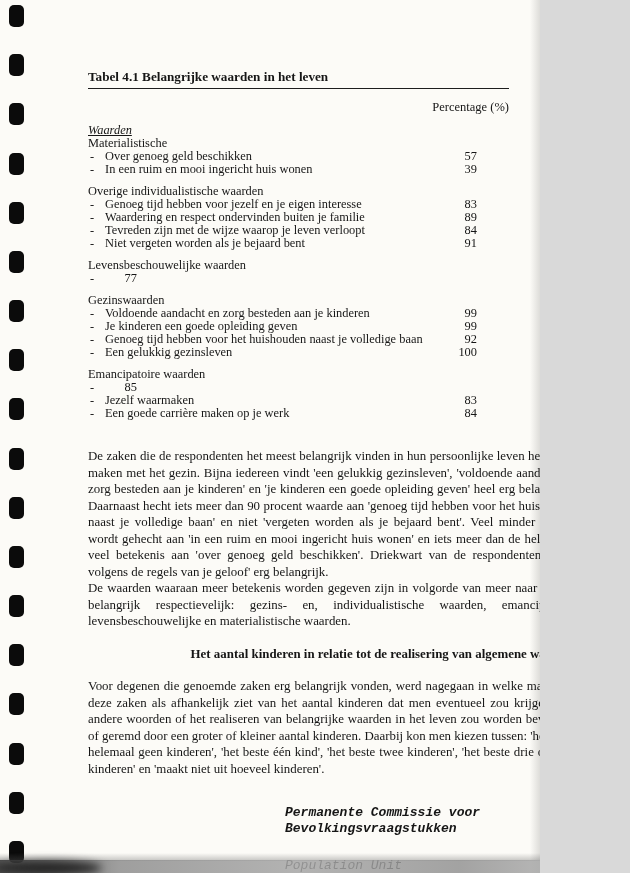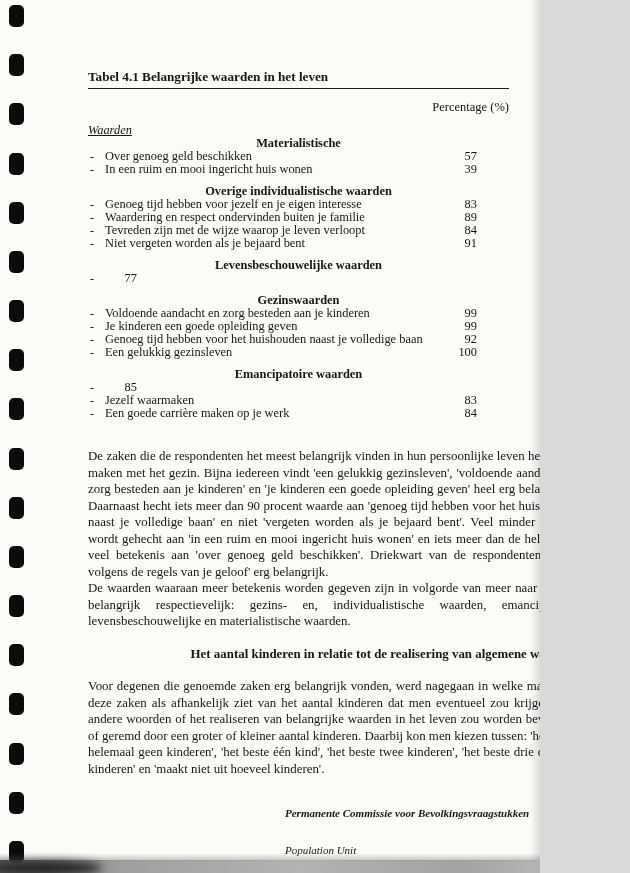--- a/index.html
+++ b/index.html
@@ -19,33 +19,33 @@
   .content { position:absolute; left:88px; top:70px; width:490px; }
 
   .table-title { font-size:13.2px; font-weight:bold; line-height:14px; }
   .title-rule { width:421px; height:1px; background:#1d1d1d; margin-top:4px; }
   .col-header { width:421px; text-align:right; font-size:12.5px; margin-top:12px; line-height:13px; }
   .row-header { font-style:italic; text-decoration:underline; font-size:12.4px; margin-top:10px; line-height:13px; }
 
   .values-table { width:421px; font-size:12.4px; }
   .group { margin-top:9px; }
   .group:first-child { margin-top:0; }
-  .group-name { font-weight:bold; line-height:13px;text-align:center; }
+  .group-name { font-weight:normal; line-height:13px; }
   .trow { display:flex; line-height:13px; }
   .dash { width:17px; padding-left:2px; }
   .lab { flex:1; }
   .val { width:64px; text-align:right; padding-right:32px; }
 
   .body-block { margin-top:28px; }
   .par { font-size:12.9px; line-height:16.5px; text-align:justify; }
   .section-heading { font-size:12.9px; font-weight:bold; line-height:16.5px; margin-top:16px; }
   .par + .section-heading { margin-top:16px;text-align:right; }
   .par-after { margin-top:16px; }
 
-  .footer { margin-top:28px; margin-left:197px; font-size:11px; line-height:16px; }
+  .footer { margin-top:28px; margin-left:197px; font-size:13px; line-height:16px;font-family:Liberation Mono, monospace; }
   .footer-line1 { font-weight:bold; font-style:italic; }
   .footer-line2 { font-style:italic;margin-top:21px; }
   .page-number { margin-top:2px; width:100%; text-align:right; padding-right:21px; font-size:13px; }
 
   
   .edge-right {
     position:absolute; top:0; right:0; width:10px; height:100%;
     background:linear-gradient(to right, rgba(0,0,0,0), rgba(0,0,0,0.12));
   }
   .edge-bottom {

